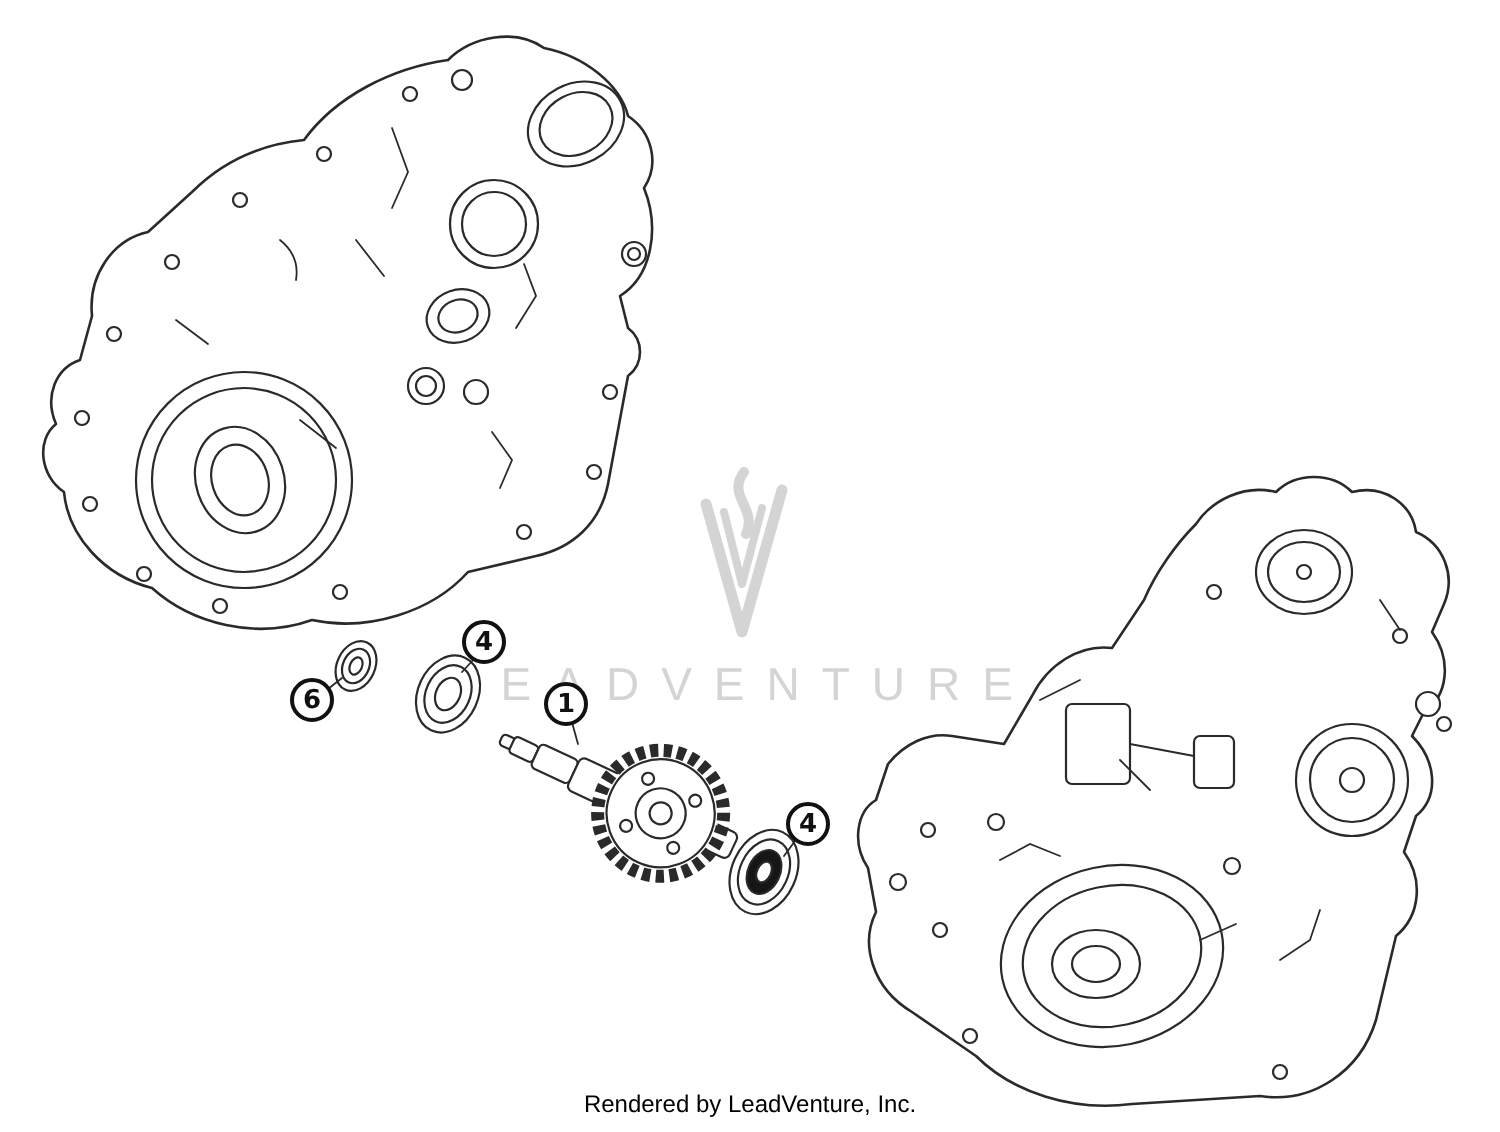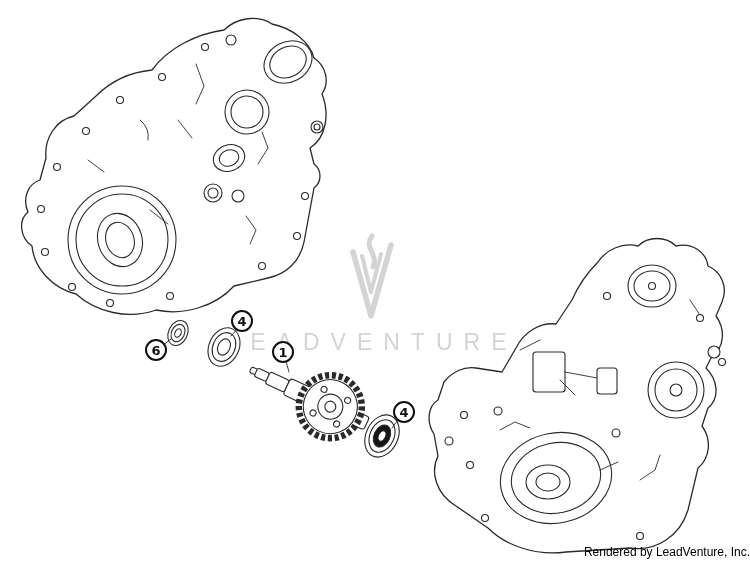--- a/index.html
+++ b/index.html
@@ -47,21 +47,21 @@
     cursor: pointer;
     box-sizing: border-box;
   }
 
   .footer {
     position: absolute;
     z-index: 3;
     bottom: 7px;
     left: 0;
     width: 100%;
-    text-align: right;
+    text-align: center;
     font-size: 12px;
     color: #000;
   }
 </style>
 </head>
 <body>
 
 <div class="canvas">
 
   <svg width="750" height="566" viewBox="0 0 750 566">

